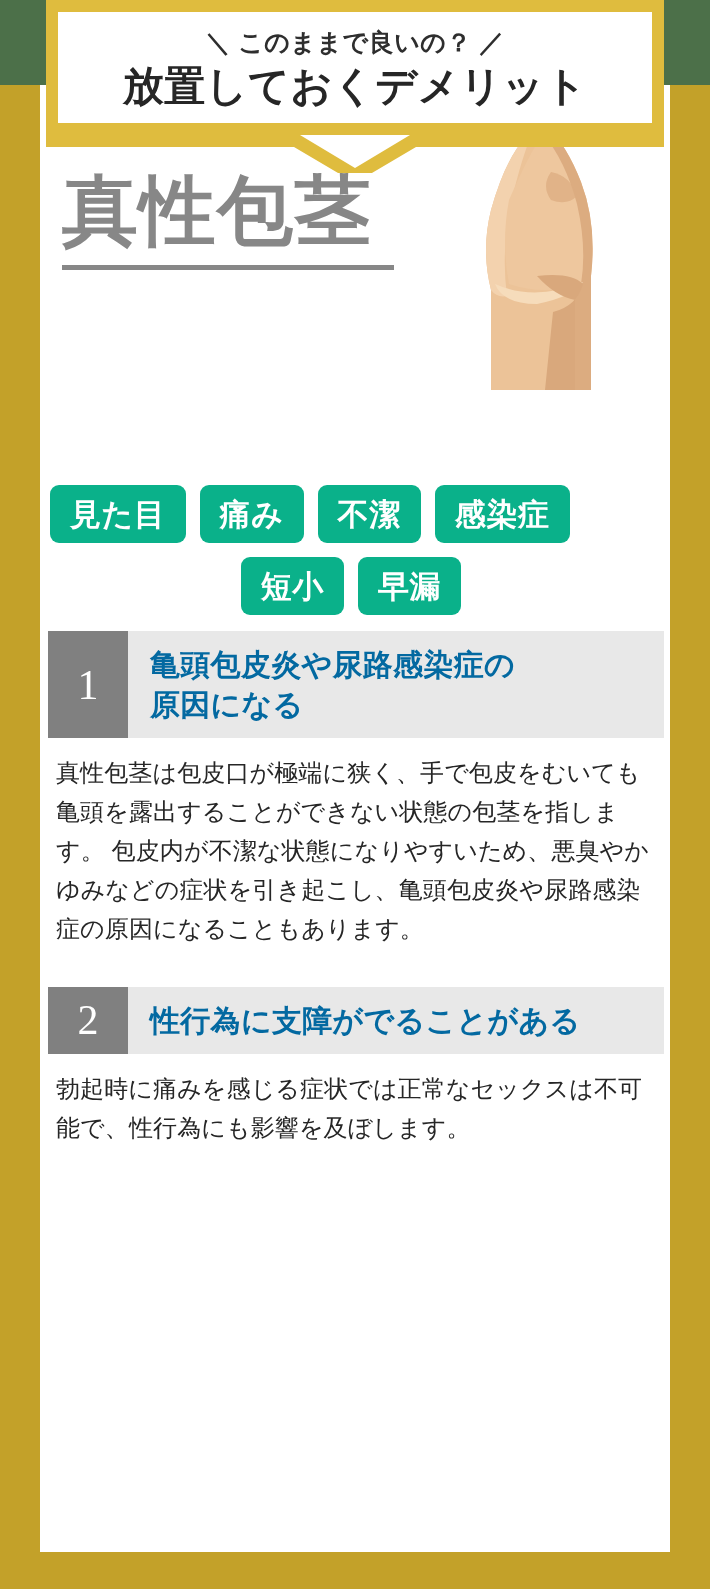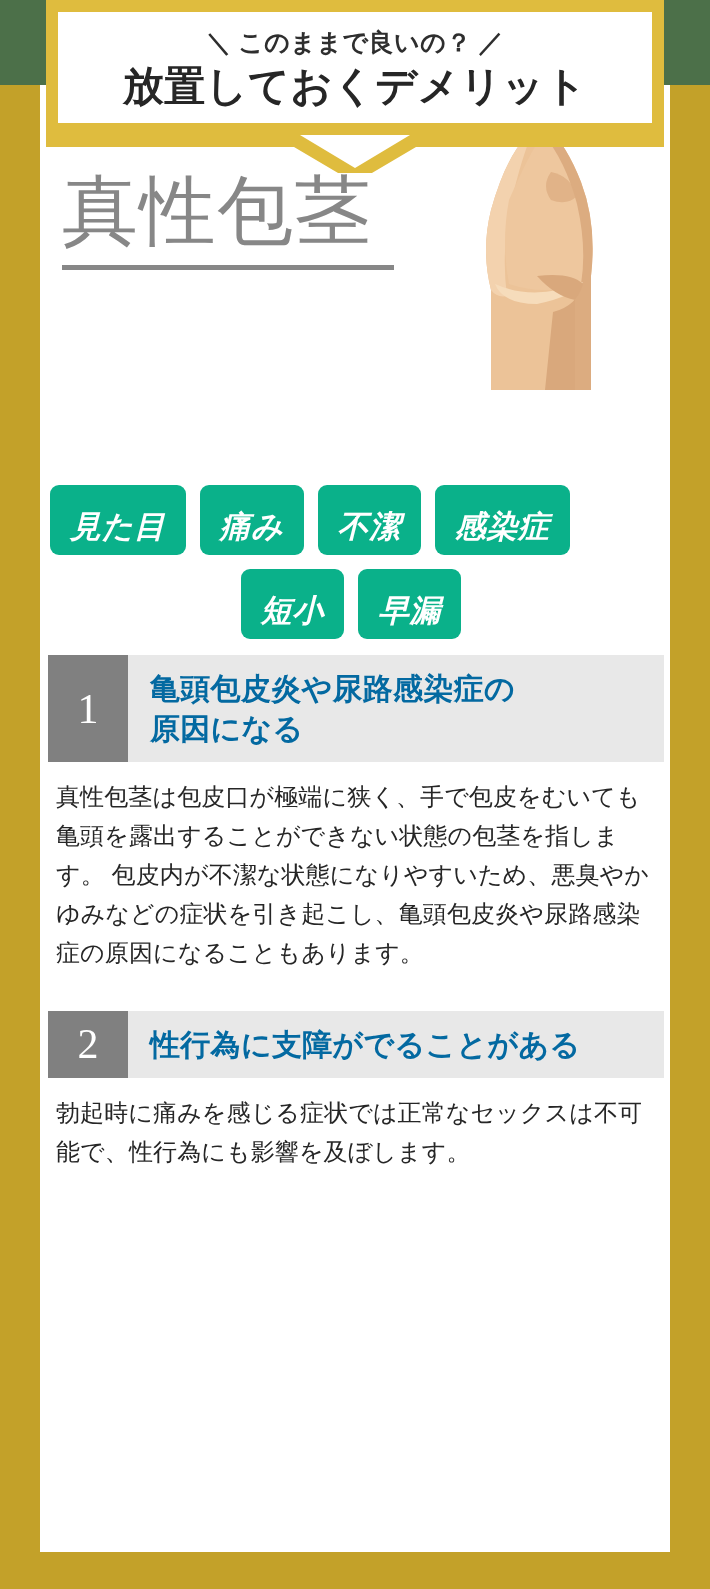--- a/index.html
+++ b/index.html
@@ -39,21 +39,20 @@
     background:#ffffff;
   }
 
   
   .bubble{
     position:absolute;
     left:46px; top:0;
     width:618px; height:135px;
     background:#dfbc3e;
     padding:12px;
-    font-family:Liberation Serif, serif;
   }
   .bubble-inner{
     width:100%; height:100%;
     background:#ffffff;
     display:flex; flex-direction:column;
     align-items:center; justify-content:center;
     padding-top:4px;
   }
   .bubble-arrow{
     position:absolute;
@@ -88,21 +87,21 @@
   .hero{
     position:relative;
     height:400px;
   }
   .hero-title-wrap{
     position:absolute;
     left:22px; top:88px;
     width:360px;
   }
   .hero-title{
-    font-size:76px; font-weight:400;
+    font-size:76px; font-weight:700;
     color:#878787;
     letter-spacing:.02em;
     line-height:1.0;
     white-space:nowrap;
   }
   .hero-rule{
     margin-top:16px;
     width:332px; height:5px;
     background:#878787;
   }
@@ -123,24 +122,23 @@
   }
   .tag-row.row1{ justify-content:flex-start; padding-left:2px; }
   .tag-row.row2{ justify-content:center; padding-right:8px;text-align:right;}
   .tag{
     background:#0ab18a;
     color:#ffffff;
     border-radius:9px;
     font-size:31px;
     font-weight:700;
     letter-spacing:.02em;
-    padding:26px 20px 13px;
+    padding:14px 20px 13px;
     line-height:1;
     white-space:nowrap;
-    font-style:italic;
   }
 
   
   .section{
     margin-top:16px;
   }
   .sec-head{
     display:flex;
     align-items:stretch;
     background:#e8e8e8;

